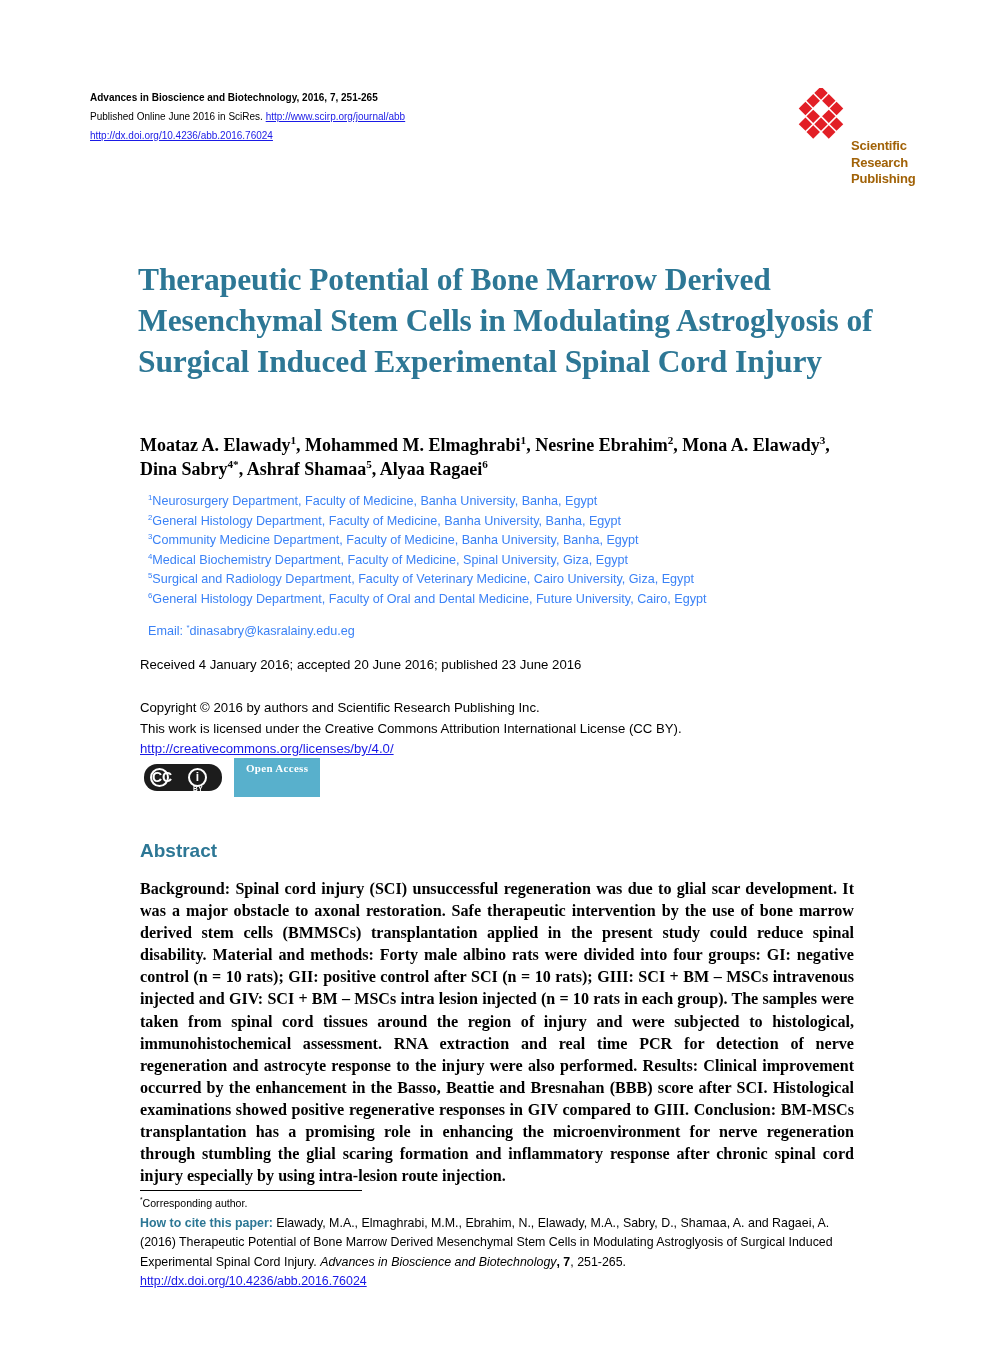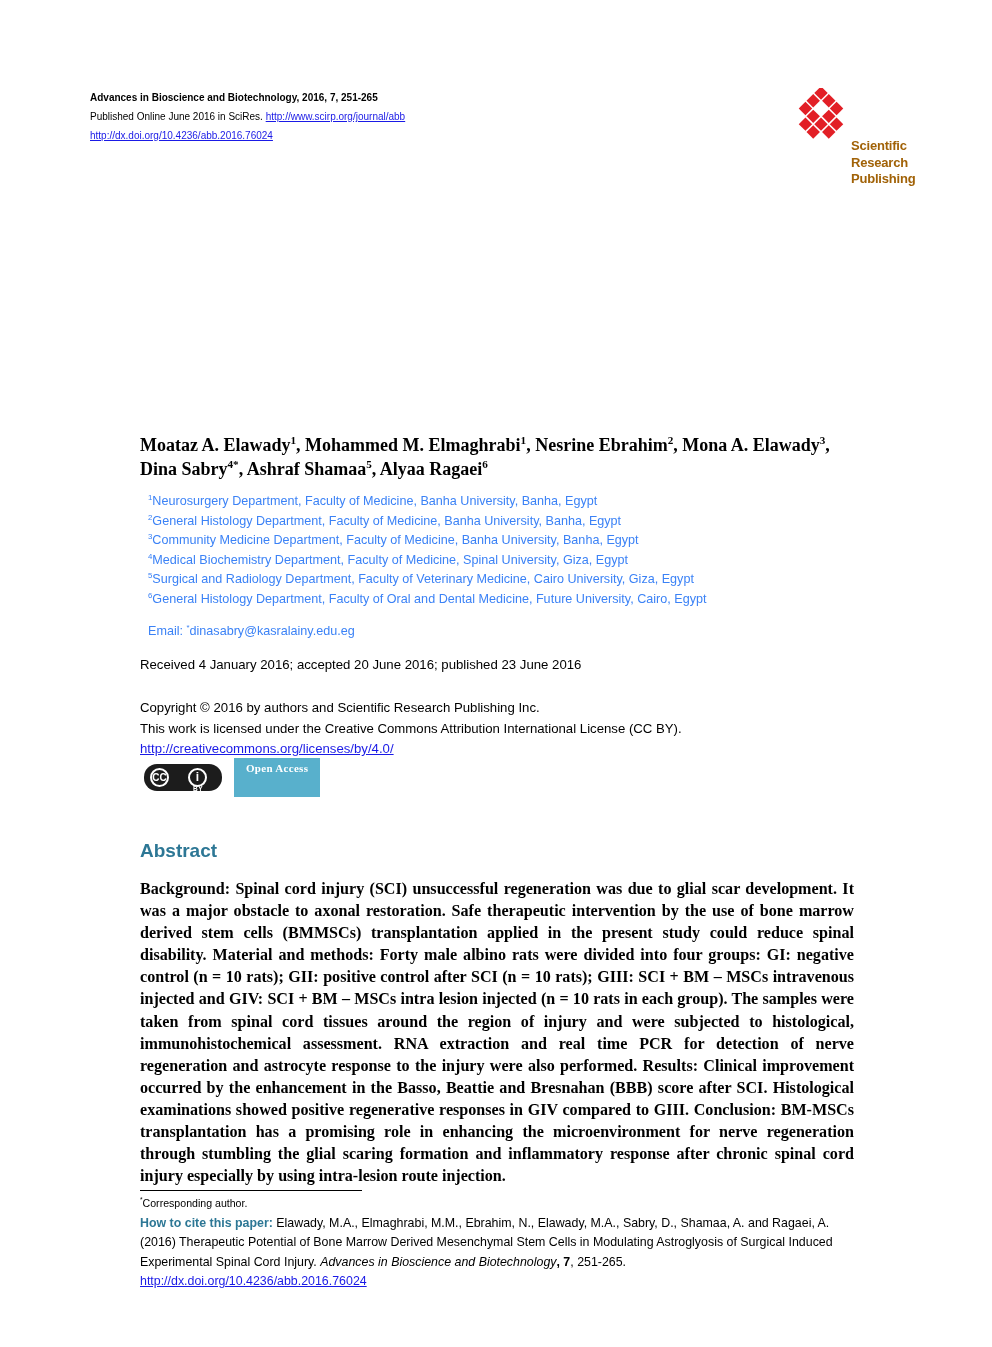--- a/index.html
+++ b/index.html
@@ -150,21 +150,21 @@
   }
   .cc-circle {
     position: absolute;
     top: 4px;
     width: 19px; height: 19px;
     border-radius: 50%;
     border: 2.2px solid #ffffff;
     box-sizing: border-box;
     color: #ffffff;
     font-family: "Liberation Sans", sans-serif;
-    font-size: 10px;
+    font-size: 14px;
     font-weight: bold;
     line-height: 15px;
     text-align: center;
   }
   .cc-circle.c1 { left: 6px; }
   .cc-circle.c2 { left: 44px; font-size: 12px; line-height: 14px; }
   .cc-by {
     position: absolute;
     left: 44px;
     bottom: -1px;
@@ -271,20 +271,21 @@
         <rect x="22" y="33" width="9.5" height="9.5"></rect>
       </g>
     </svg>
     <div class="logo-text">
       <div>Scientific</div>
       <div>Research</div>
       <div>Publishing</div>
     </div>
   </div>
 
+  <h1 class="title">Therapeutic Potential of Bone Marrow Derived Mesenchymal Stem Cells in Modulating Astroglyosis of Surgical Induced Experimental Spinal Cord Injury</h1>
 
   <div class="authors">
     <div>
       <span><span>Moataz A. Elawady</span><sup>1</sup><span>, </span></span><span><span>Mohammed M. Elmaghrabi</span><sup>1</sup><span>, </span></span><span><span>Nesrine Ebrahim</span><sup>2</sup><span>, </span></span><span><span>Mona A. Elawady</span><sup>3</sup><span>, </span></span>
     </div>
     <div>
       <span><span>Dina Sabry</span><sup>4*</sup><span>, </span></span><span><span>Ashraf Shamaa</span><sup>5</sup><span>, </span></span><span><span>Alyaa Ragaei</span><sup>6</sup></span>
     </div>
   </div>
 

